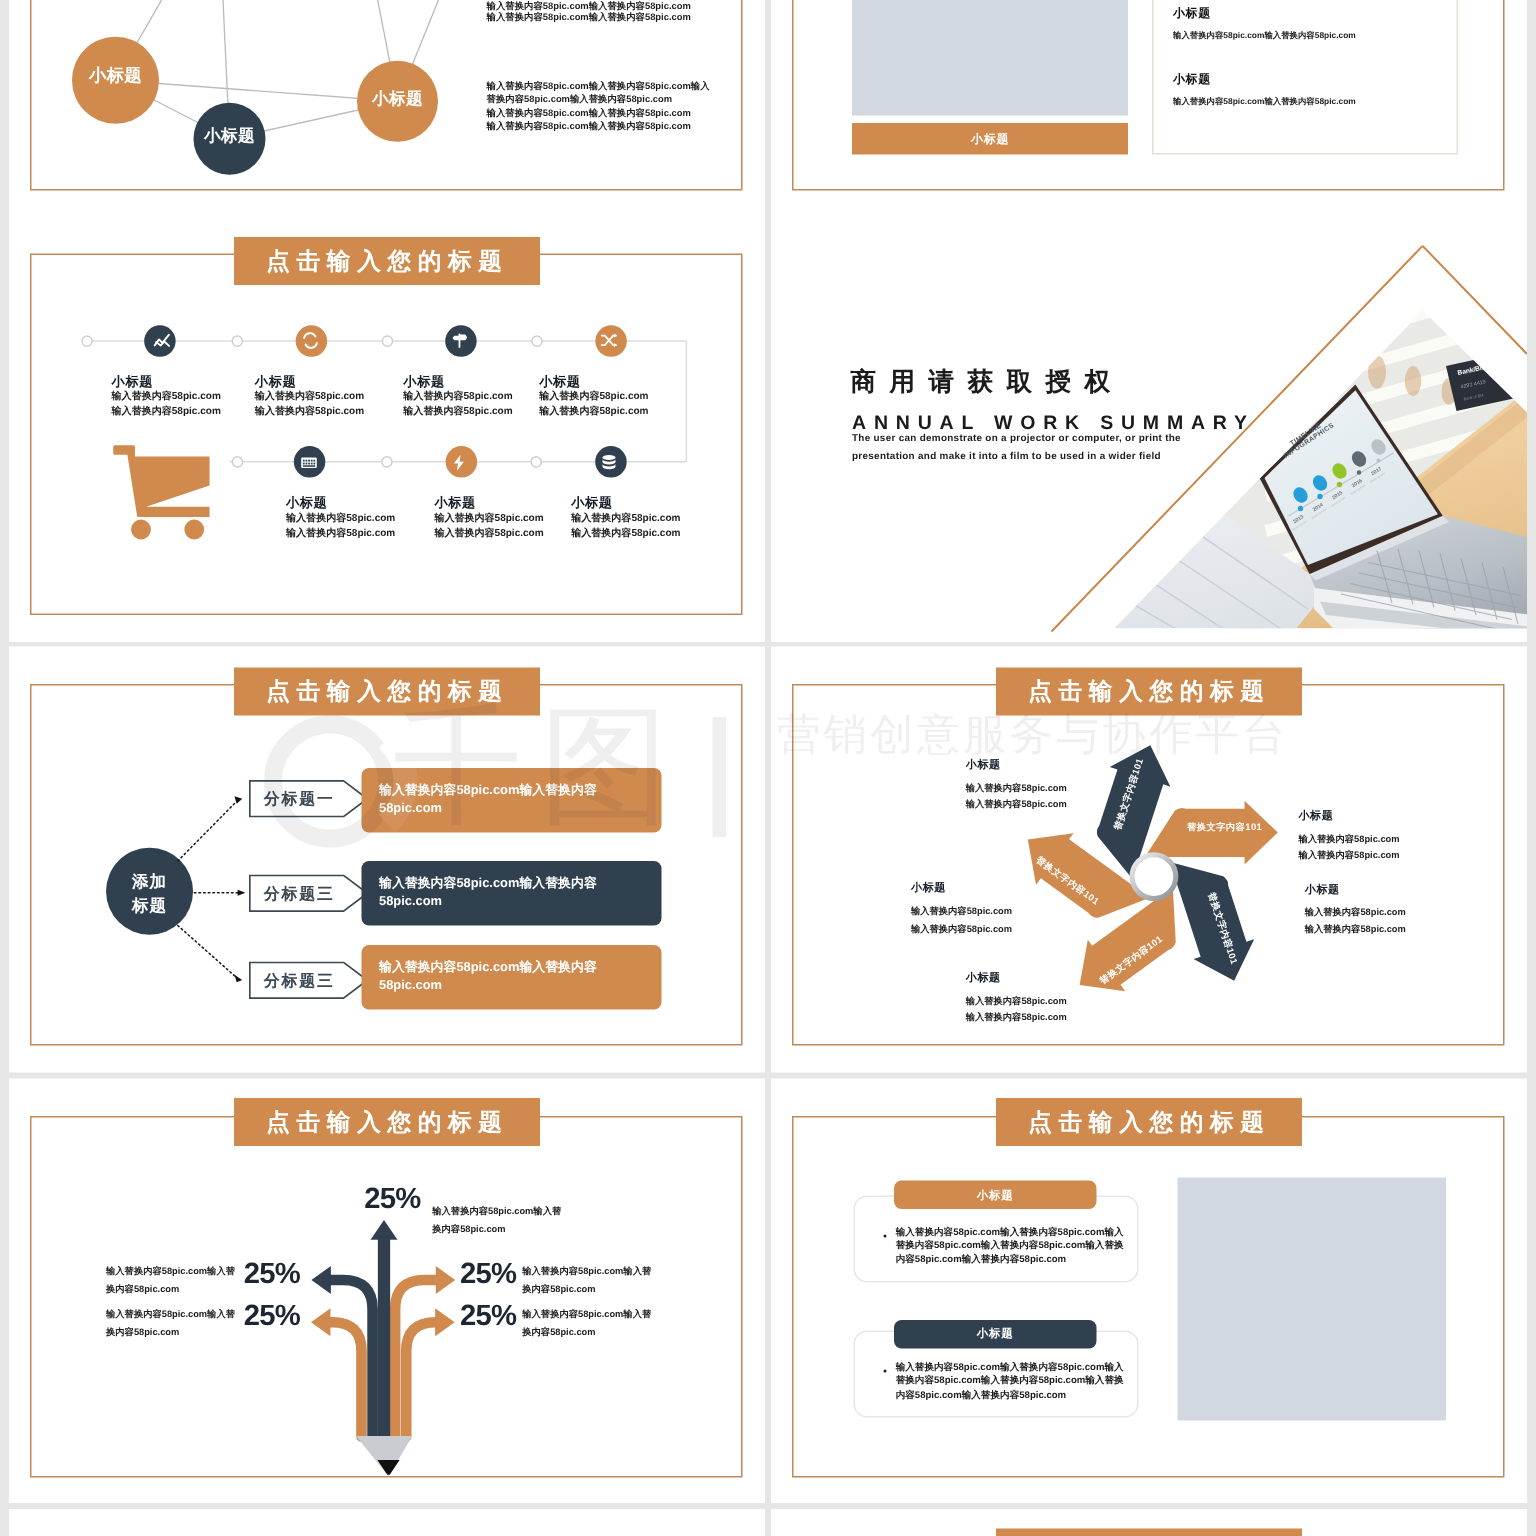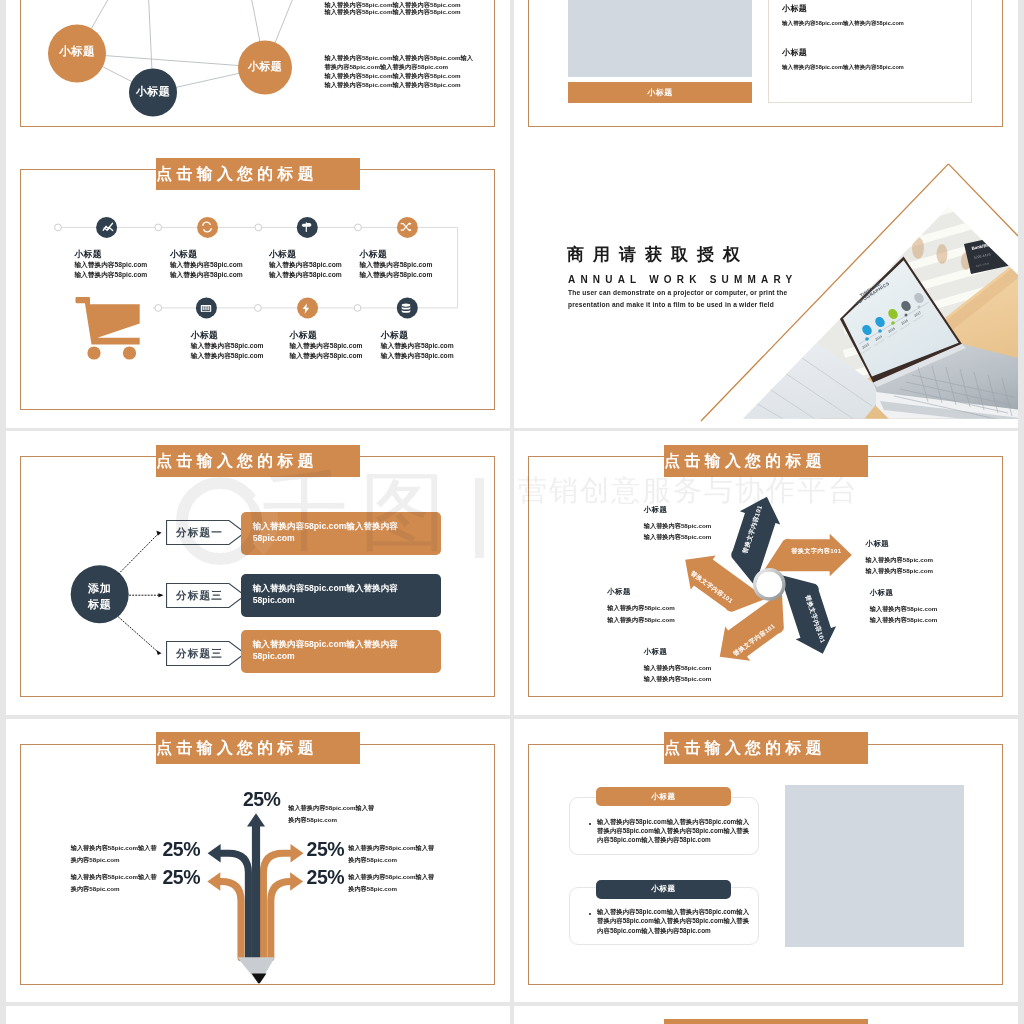--- a/index.html
+++ b/index.html
@@ -9,21 +9,21 @@
   .cell{position:absolute;background:#fff;overflow:hidden;}
   .c0{left:6px;width:504px;}
   .c1{left:514px;width:504px;}
   .sl{position:absolute;left:0;top:0;width:504px;height:283.5px;}
   .sl.bot{top:auto;bottom:0;}
 
   
   .frame{position:absolute;left:13.5px;top:25px;width:475px;height:241px;
          border:1.3px solid #c08a5a;box-sizing:border-box;}
   .banner{position:absolute;left:150.3px;top:13.8px;width:204px;height:32px;
-          background:#d08a4e;color:#fff;display:flex;align-items:center;justify-content:flex-start;
+          background:#d08a4e;color:#fff;display:flex;align-items:center;justify-content:center;
           letter-spacing:4.4px;font-size:15.8px;font-weight:700;}
   .ttl{white-space:nowrap;}
 
   
   .nodelbl{position:absolute;color:#fff;font-weight:700;text-align:center;
            letter-spacing:.3px;line-height:1;}
   .netpara{position:absolute;font-size:6.25px;color:#1d1d1d;font-weight:600;width:200px;white-space:nowrap;}
 
   
   .imgbox{position:absolute;left:54px;top:25px;width:184px;height:191px;background:#d2d8e0;}
@@ -33,21 +33,21 @@
            box-sizing:border-box;padding:14px 16px;}
   .li{position:absolute;}
   .li-t{font-size:8px;font-weight:700;color:#111;letter-spacing:.4px;}
   .li-b{font-size:5.6px;font-weight:600;color:#1d1d1d;margin-top:6px;}
   .step{position:absolute;}
   .step-t{font-size:8.8px;font-weight:700;color:#151e28;letter-spacing:.4px;}
   .step-l{font-size:6.7px;font-weight:600;color:#1d1d1d;line-height:10.3px;margin-top:-1px;}
 
   
   .cv-title{position:absolute;left:53px;top:99px;font-size:17px;font-weight:700;color:#1b1b1b;letter-spacing:9px;}
-  .cv-sub{position:absolute;left:54px;top:130px;font-size:10px;font-weight:700;color:#1b1b1b;letter-spacing:5.2px;}
+  .cv-sub{position:absolute;left:54px;top:130px;font-size:13px;font-weight:700;color:#1b1b1b;letter-spacing:5.2px;}
   .cv-desc{position:absolute;left:54px;top:143px;font-size:6.6px;font-weight:600;color:#1b1b1b;line-height:1.75;letter-spacing:.2px;}
   .cv-sc1{position:absolute;left:345px;top:150px;font-size:4.6px;color:#4e5a63;transform:rotate(-33deg);transform-origin:left top;letter-spacing:.3px;font-weight:600;}
   .cv-sc2{position:absolute;left:341px;top:158px;font-size:4.6px;color:#4e5a63;transform:rotate(-33deg);transform-origin:left top;letter-spacing:.3px;font-weight:600;}
   
   .hub-lbl{position:absolute;left:63.7px;top:148.9px;width:60px;text-align:center;color:#fff;font-weight:700;font-size:11px;line-height:16px;letter-spacing:.6px;}
   .tag{position:absolute;left:160.4px;width:79.5px;height:25px;}
   .tag-t{position:absolute;left:0;top:0;width:65px;height:25px;display:flex;align-items:center;justify-content:center;
          font-size:10.6px;font-weight:700;color:#3c4853;letter-spacing:1.2px;text-indent:1.2px;}
   .bbox{position:absolute;left:234.7px;width:200.3px;height:42.9px;border-radius:5px;box-sizing:border-box;
         padding:8px 12px;color:#fff;font-size:8.6px;line-height:12px;font-weight:600;letter-spacing:0px;}

